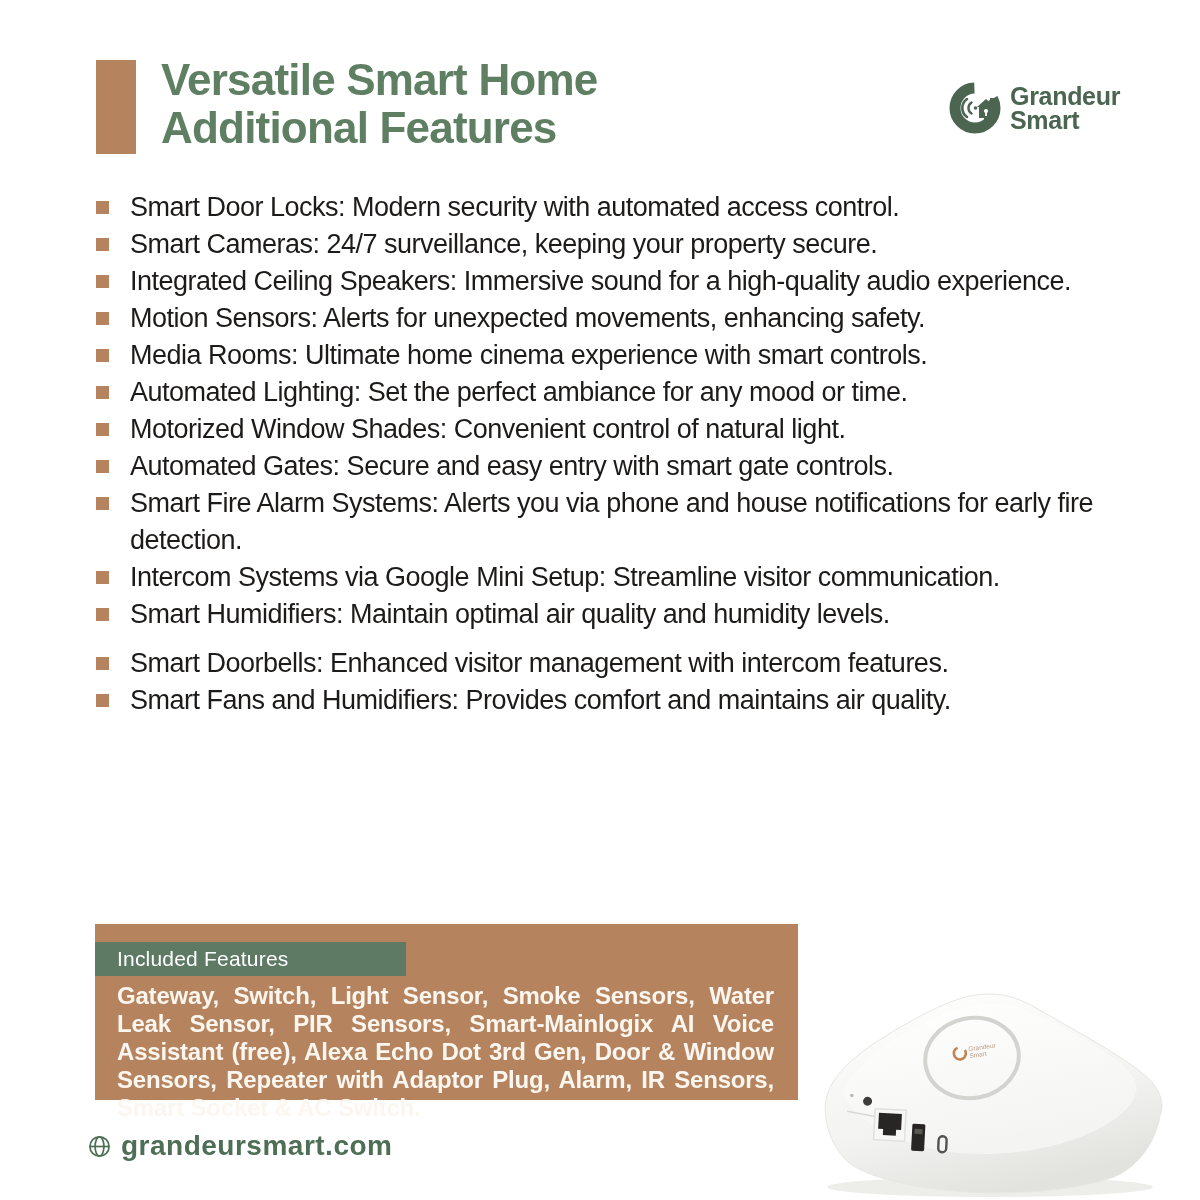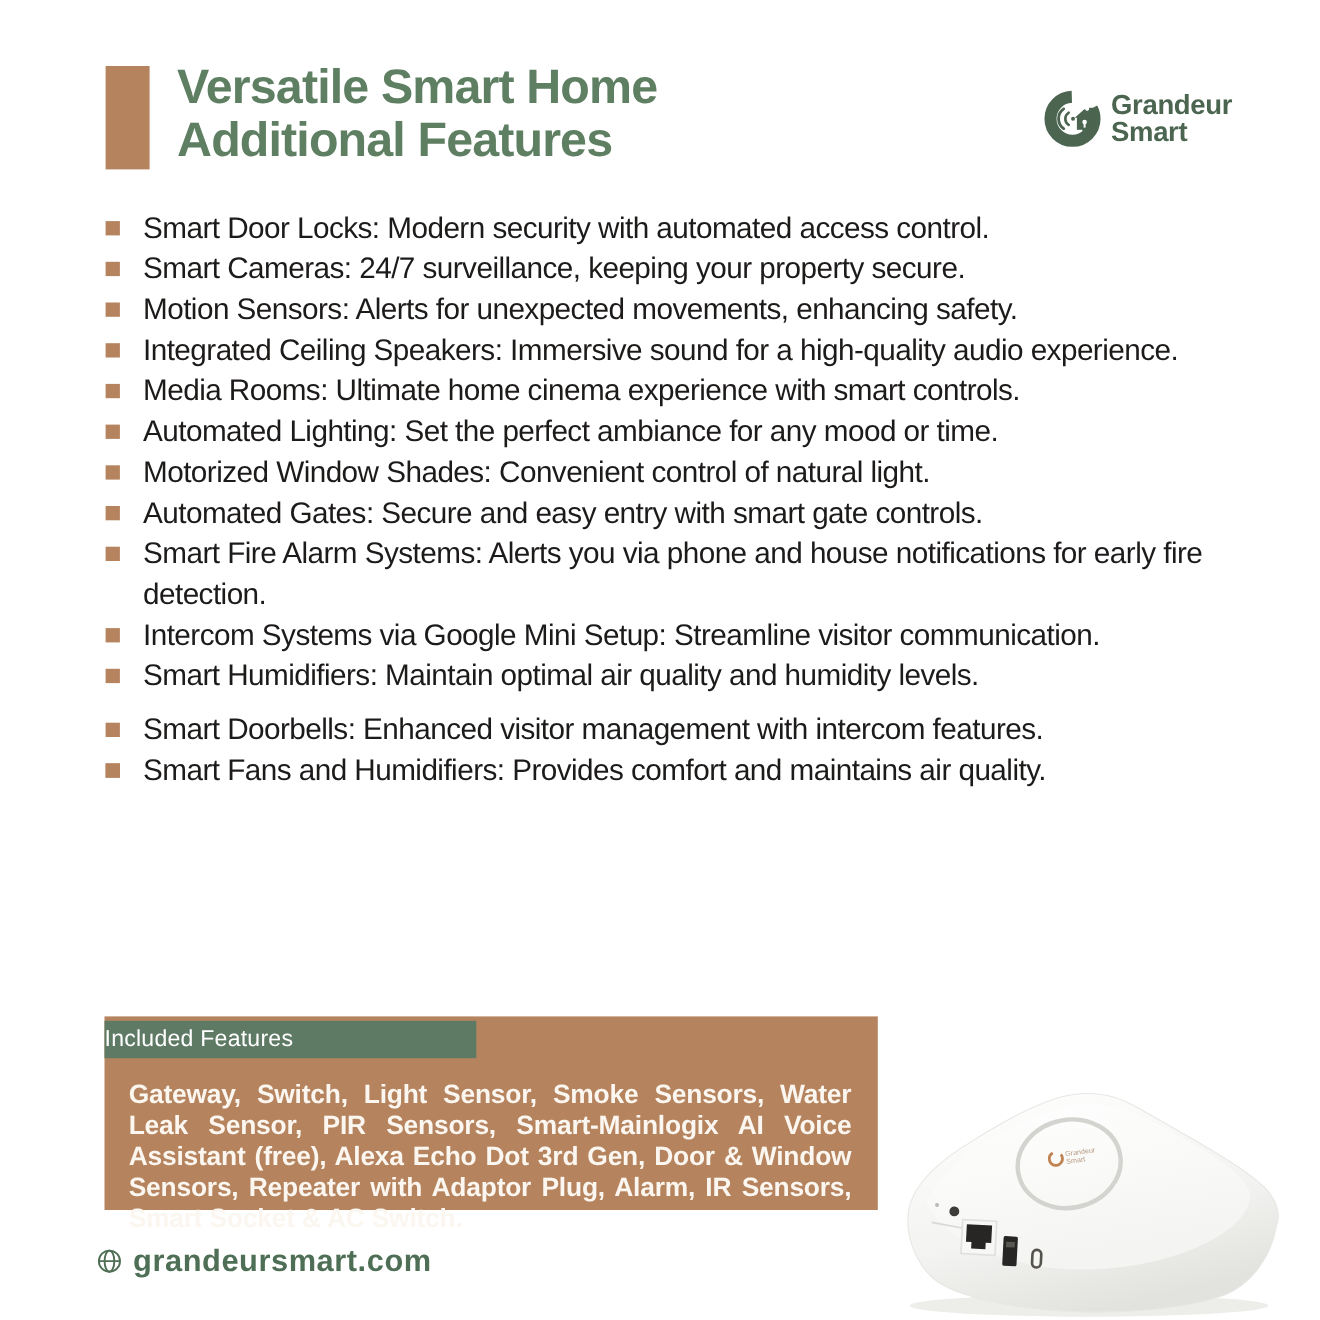--- a/index.html
+++ b/index.html
@@ -20,22 +20,22 @@
   .features li { position:relative; padding-left:34px; font-size:27px; line-height:37px;
                  font-weight:normal; color:#1d1b1a; letter-spacing:-0.5px; }
   .features li .bullet { position:absolute; left:0; top:12px; width:13px; height:13px; background:#b5845f; }
   .features li:nth-child(9)  { max-width:1000px; }
   .features li:nth-child(10) { max-width:960px; }
   .features li:nth-child(12) { max-width:900px;margin-top:12px; }
   .features li:nth-child(14) { max-width:920px; }
 
   
   .included { position:absolute; left:95px; top:924px; width:703px; height:176px; background:#b5845f; }
-  .included-bar { position:absolute; left:0; top:4px; width:338px; height:34px; background:#5e7a64;
-                  color:#ffffff; font-size:21px; line-height:34px; letter-spacing:0.2px; }
+  .included-bar { position:absolute; left:0; top:18px; width:311px; height:34px; background:#5e7a64;
+                  color:#ffffff; font-size:21px; line-height:34px; padding-left:22px; letter-spacing:0.2px; }
   .included-body { position:absolute; left:22px; right:24px; top:58px; color:#fbf6ef;
                    font-size:24px; line-height:28px; font-weight:600; text-align:justify; letter-spacing:-0.2px; }
 
   
   .footer { position:absolute; left:88px; top:1130px; display:flex; align-items:center; gap:10px; }
   .globe { width:23px; height:23px; }
   .site { font-size:28px; font-weight:bold; color:#4e6f55; letter-spacing:0.5px; }
 
   
   .device { position:absolute; left:800px; top:982px; width:380px; height:218px; }
@@ -68,22 +68,22 @@
     </svg>
     <div class="brand-name">
       <div>Grandeur</div>
       <div>Smart</div>
     </div>
   </div>
 
   <ul class="features">
     <li><span class="bullet"></span><span>Smart Door Locks: Modern security with automated access control.</span></li>
     <li><span class="bullet"></span><span>Smart Cameras: 24/7 surveillance, keeping your property secure.</span></li>
+    <li><span class="bullet"></span><span>Integrated Ceiling Speakers: Immersive sound for a high-quality audio experience.</span></li>
     <li><span class="bullet"></span><span>Motion Sensors: Alerts for unexpected movements, enhancing safety.</span></li>
-    <li><span class="bullet"></span><span>Integrated Ceiling Speakers: Immersive sound for a high-quality audio experience.</span></li>
     <li><span class="bullet"></span><span>Media Rooms: Ultimate home cinema experience with smart controls.</span></li>
     <li><span class="bullet"></span><span>Automated Lighting: Set the perfect ambiance for any mood or time.</span></li>
     <li><span class="bullet"></span><span>Motorized Window Shades: Convenient control of natural light.</span></li>
     <li><span class="bullet"></span><span>Automated Gates: Secure and easy entry with smart gate controls.</span></li>
     <li><span class="bullet"></span><span>Smart Fire Alarm Systems: Alerts you via phone and house notifications for early fire detection.</span></li>
     <li><span class="bullet"></span><span>Intercom Systems via Google Mini Setup: Streamline visitor communication.</span></li>
     <li><span class="bullet"></span><span>Smart Humidifiers: Maintain optimal air quality and humidity levels.</span></li>
     <li><span class="bullet"></span><span>Smart Doorbells: Enhanced visitor management with intercom features.</span></li>
     <li><span class="bullet"></span></li>
     <li><span class="bullet"></span><span>Smart Fans and Humidifiers: Provides comfort and maintains air quality.</span></li>

